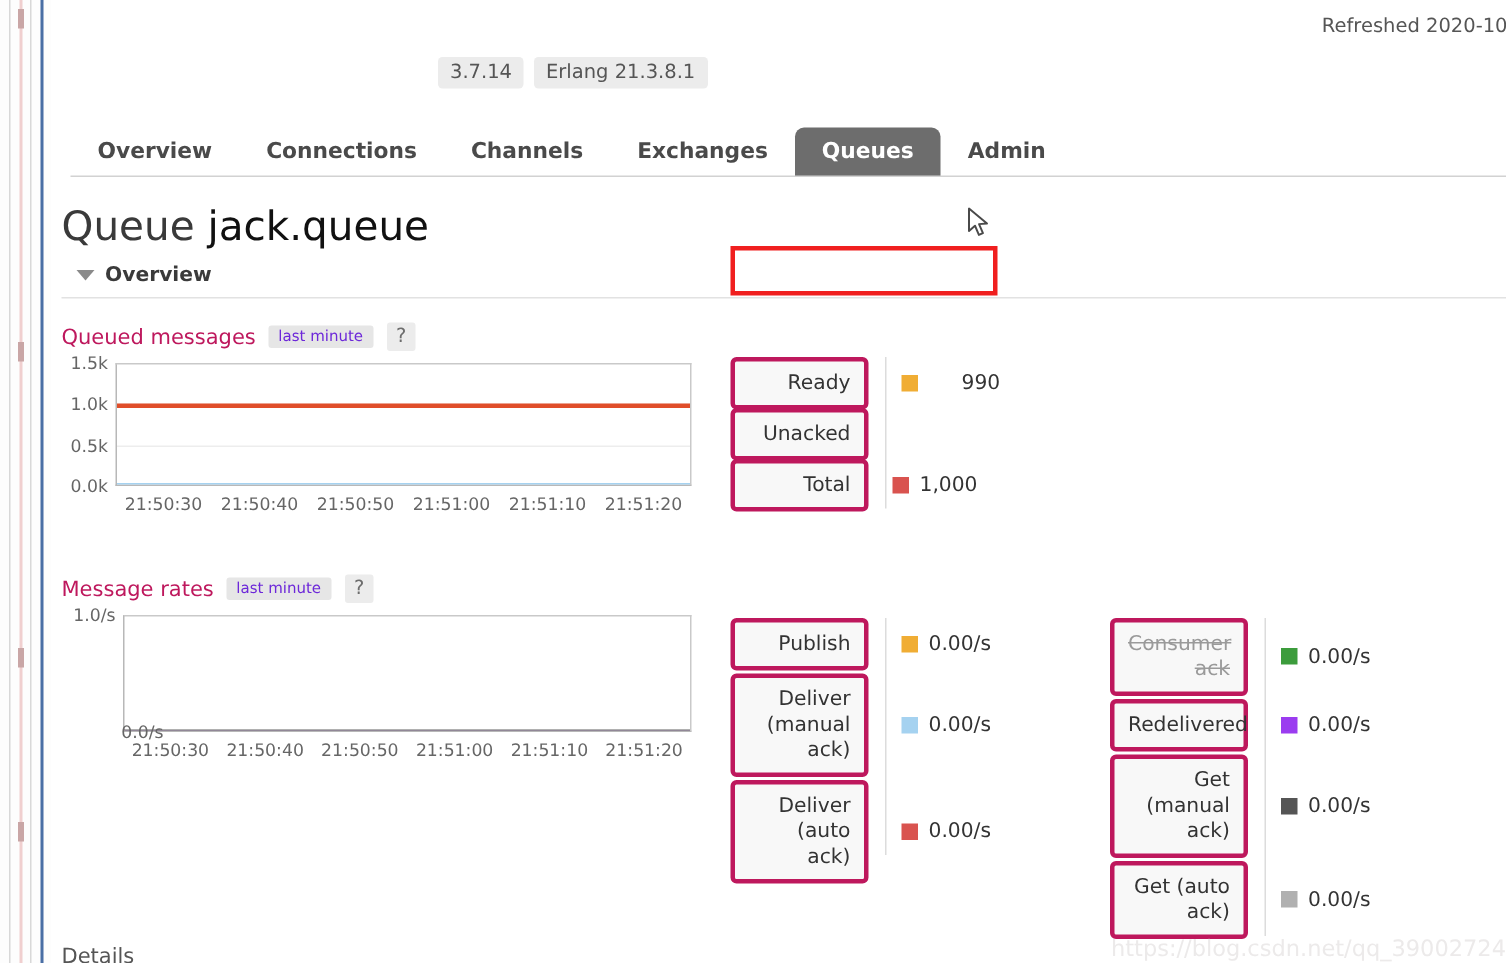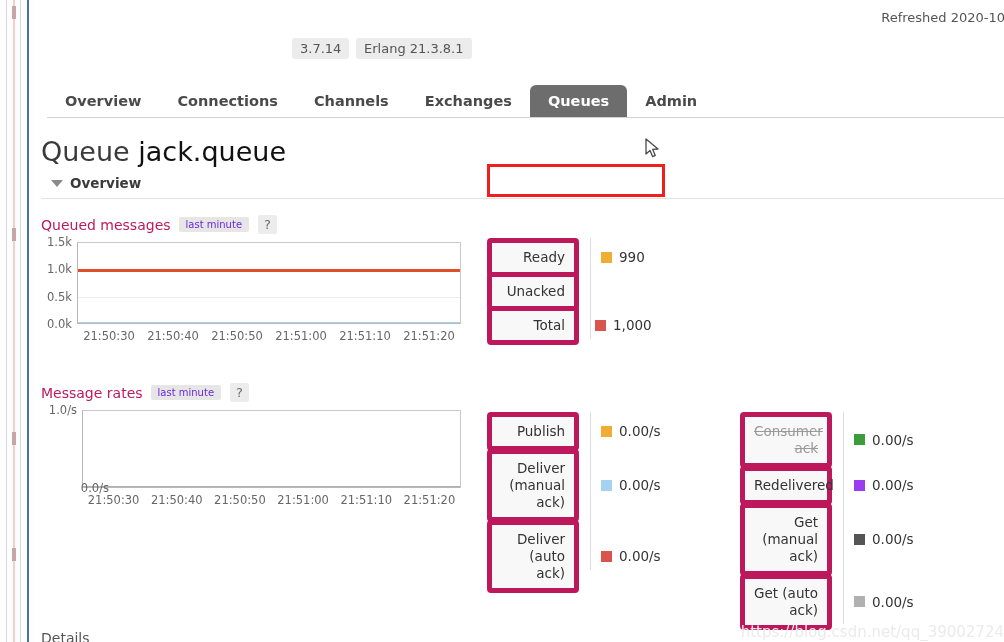--- a/index.html
+++ b/index.html
@@ -114,21 +114,21 @@
     position:absolute; font-size:11.5px; color:#666;
     white-space:nowrap; transform:translateX(-50%);
   }
 
   
   .legend { position:absolute; }
   .legend .lg-col { position:absolute; top:0; }
   .legend .lg-divider { position:absolute; top:4px; width:1px; background:#dcdcdc; }
   .legend .lg-row { position:absolute; display:flex; align-items:center; }
   .legend .lg-key {
-    background:#f8f8f8; border:5px solid #be185d; border-radius:4px;
+    background:#f8f8f8; border:3px solid #be185d; border-radius:4px;
     font-size:13.5px; color:#333; text-align:right;
     padding:6px 9px; box-sizing:border-box; line-height:1.25;
     white-space:pre-line;
   }
   .legend .lg-key.struck { color:#9a9a9a; text-decoration:line-through; }
   .legend .lg-val { display:flex; align-items:center; white-space:nowrap; }
   .legend .swatch { width:11px; height:11px; margin-right:7px; flex:0 0 auto; }
   .legend .lg-num { font-size:13.5px; color:#333; }
 
   
@@ -220,21 +220,21 @@
         <div class="xtick" style="left: 196px; top: 87px;">21:50:50</div>
         <div class="xtick" style="left: 260px; top: 87px;">21:51:00</div>
         <div class="xtick" style="left: 324px; top: 87px;">21:51:10</div>
         <div class="xtick" style="left: 388px; top: 87px;">21:51:20</div>
       </div>
 
     <div class="legend" id="legend-queued" style="left:453px; top:120px; width:220px; height:100px;">
         <div class="lg-col" style="left: 0px; width: 200px;">
           <div class="lg-row" style="left: 0px; top: 0px;">
             <div class="lg-key" style="width: 92px; min-height: 29px;">Ready</div>
-            <div class="lg-val" style="margin-left: 22px;">
+            <div class="lg-val" style="margin-left: 22px; gap: 22px;">
               <span class="swatch" style="background: rgb(240, 173, 52);"></span>
               <span class="lg-num">990</span>
             </div>
           </div>
           <div class="lg-row" style="left: 0px; top: 34px; flex-direction: column;">
             <div class="lg-key" style="width: 92px; min-height: 29px;">Unacked</div>
             <div class="lg-val" style="margin-left: 22px;">
               <span class="swatch" style="background: rgb(165, 210, 240);"></span>
               <span class="lg-num">10</span>
             </div>

